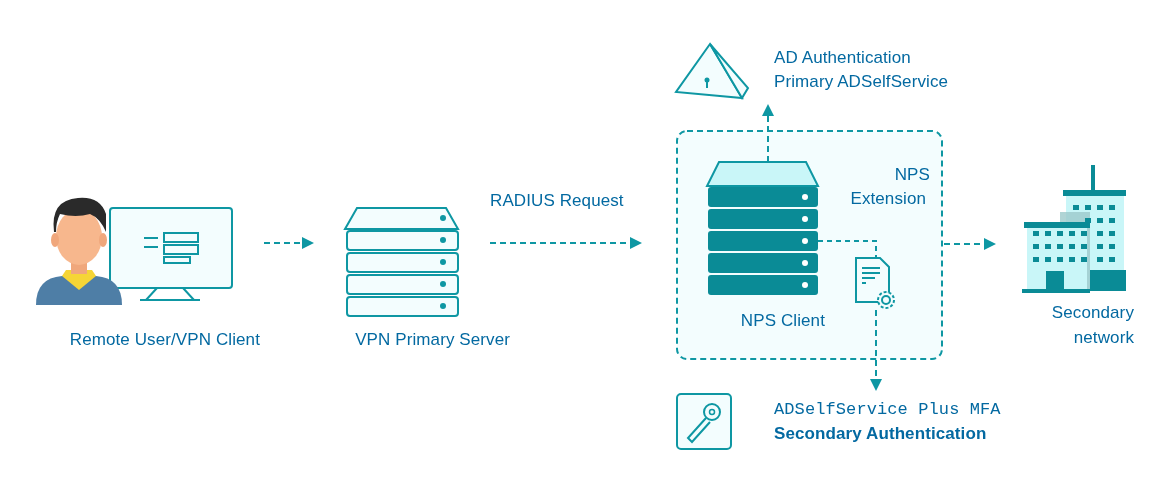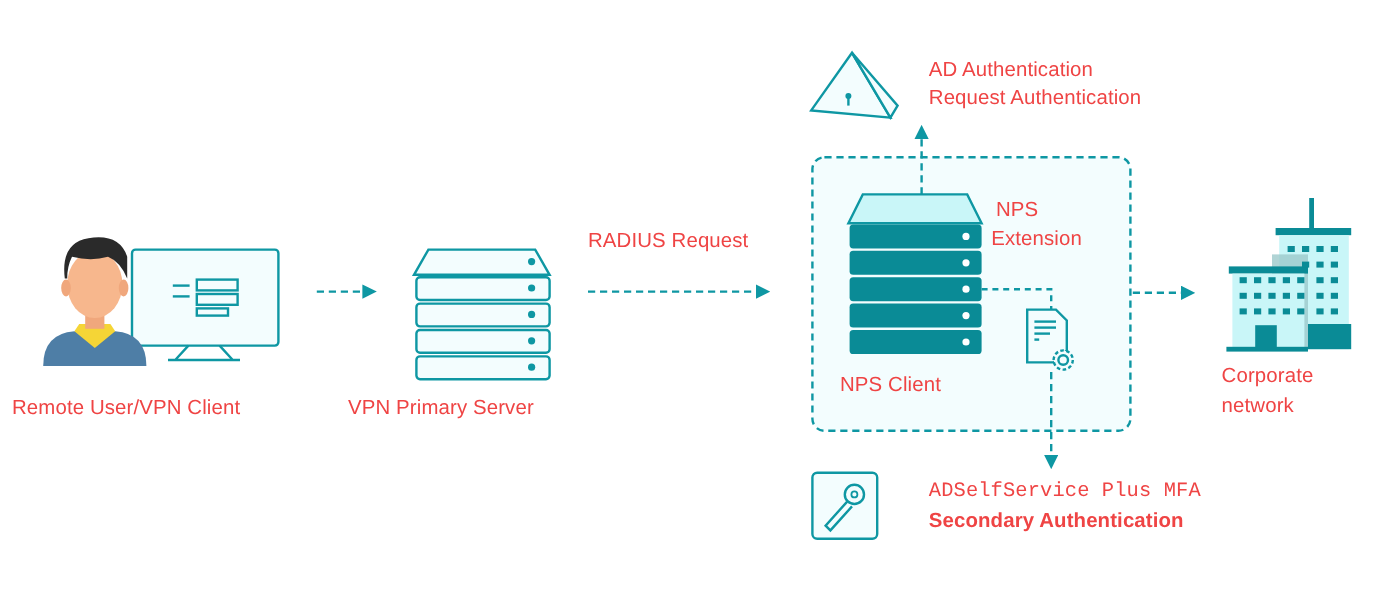--- a/index.html
+++ b/index.html
@@ -1,18 +1,18 @@
 <!DOCTYPE html>
 <html><head>
   <meta charset="utf-8">
   <style>
     html, body { margin:0; padding:0; background:#ffffff; }
     body { width:1160px; height:494px; position:relative; overflow:hidden; font-family:"Liberation Sans", sans-serif; color:#222; }
-    .label { position:absolute; font-size:17px; font-weight:500; color:#ef4444; white-space:nowrap; letter-spacing:0.1px; }
-    .center { text-align:left; }
+    .label { position:absolute; font-size:17px; font-weight:500; color:#0369a1; white-space:nowrap; letter-spacing:0.1px; }
+    .center { text-align:right; }
     svg { position:absolute; left:0; top:0; }
   </style>
 </head>
 <body>
 
 <svg width="1160" height="494" viewBox="0 0 1160 494">
   <defs>
     <marker id="arr" viewBox="0 0 10 10" refX="5" refY="5" markerWidth="6" markerHeight="6" orient="auto">
       <path d="M0,0 L10,5 L0,10 z" fill="#0e97a3"></path>
     </marker>
@@ -143,20 +143,20 @@
       <rect x="1090" y="270" width="36" height="21"></rect>
       <rect x="1022" y="289" width="68" height="4"></rect>
     </g>
   </g>
 </svg>
 
 <div class="label center" style="left:10px; top:330px; width:250px;">Remote User/VPN Client</div>
 <div class="label center" style="left:290px; top:330px; width:220px;">VPN Primary Server</div>
 <div class="label" style="left:490px; top:191px;">RADIUS Request</div>
 <div class="label" style="left:774px; top:48px;">AD Authentication</div>
-<div class="label" style="left:774px; top:72px;">Request Authentication</div>
+<div class="label" style="left:774px; top:72px;">Primary ADSelfService</div>
 <div class="label center" style="left:830px; top:165px; width:100px;">NPS</div>
 <div class="label center" style="left:826px; top:189px; width:100px;">Extension</div>
 <div class="label center" style="left:700px; top:311px; width:125px;">NPS Client</div>
 <div class="label" style="left:774px; top:400px;font-family:Liberation Mono, monospace;">ADSelfService Plus MFA</div>
 <div class="label" style="left:774px; top:424px;font-weight:bold;">Secondary Authentication</div>
-<div class="label center" style="left:1018px; top:303px; width:116px;">Corporate</div>
+<div class="label center" style="left:1018px; top:303px; width:116px;">Secondary</div>
 <div class="label center" style="left:1018px; top:328px; width:116px;">network</div>
 
 </body></html>

